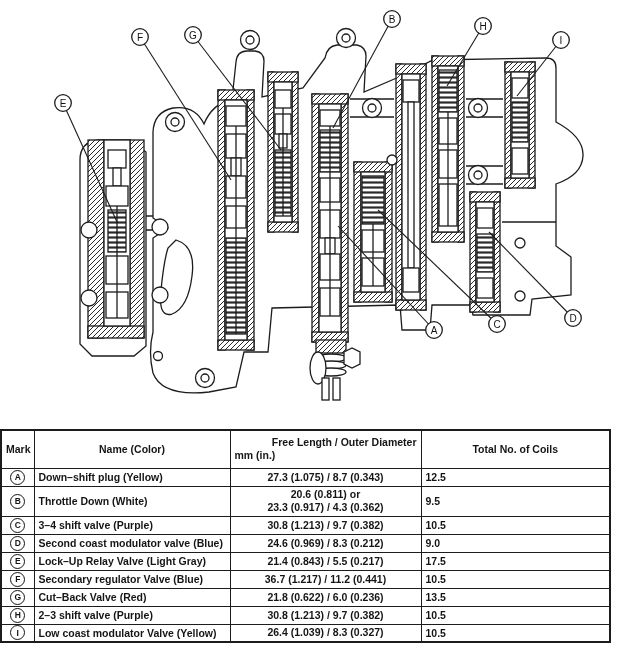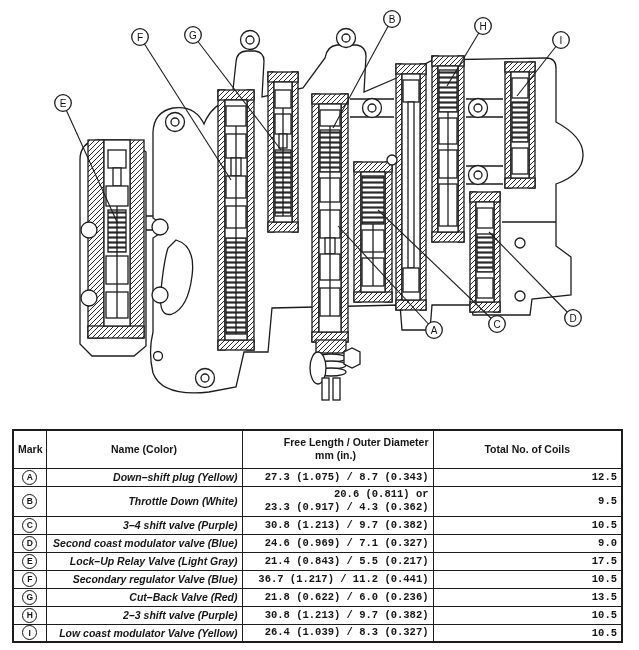--- a/index.html
+++ b/index.html
@@ -1,35 +1,35 @@
 <!DOCTYPE html>
 <html><head>
 <meta charset="utf-8">
 <style>
   html,body{margin:0;padding:0;background:#ffffff;}
   .page{position:relative;width:639px;height:650px;background:#fff;overflow:hidden;
         font-family:"Liberation Sans", sans-serif;color:#111;}
   .figure-wrap{position:absolute;left:0;top:0;width:639px;height:425px;}
-  .table-wrap{position:absolute;left:12px;top:429px;width:555px;}
+  .table-wrap{position:absolute;left:0;top:429px;width:555px;}
   table.spec{border-collapse:collapse;width:609px;table-layout:fixed;
              font-size:10.5px;font-weight:bold;color:#151515;}
   table.spec td,table.spec th{border:1px solid #1c1c1c;padding:0 4px;overflow:hidden;}
   table.spec{border:2px solid #1c1c1c;}
   col.c-mark{width:33px;} col.c-name{width:196px;} col.c-free{width:191px;} col.c-coils{width:189px;}
   tr.hdr{height:38px;}
   tr.row{height:18px;} tr.row-tall{height:30px;}
   th{font-weight:bold;}
   .th-mark,.th-coils{text-align:center;vertical-align:middle;}
   .th-free{vertical-align:middle;padding:0 6px;}
   .fl1{text-align:right;line-height:13px;}
-  .fl2{text-align:center;line-height:13px;padding-right:4px;}
+  .fl2{text-align:left;line-height:13px;padding-right:4px;}
   td.mark{text-align:center;vertical-align:middle;}
-  td.name{text-align:right;padding-left:13px;vertical-align:middle;font-style:italic;}
-  td.free{text-align:right;vertical-align:middle;white-space:pre-line;line-height:13px;font-family:Liberation Mono, monospace;}
-  td.coils{text-align:right;vertical-align:middle;font-family:Liberation Mono, monospace;}
+  td.name{text-align:left;padding-left:13px;vertical-align:middle;}
+  td.free{text-align:center;vertical-align:middle;white-space:pre-line;line-height:13px;}
+  td.coils{text-align:left;vertical-align:middle;}
   .badge{display:inline-flex;width:13px;height:13px;border:1.2px solid #151515;border-radius:50%;
          align-items:center;justify-content:center;font-size:8.5px;font-weight:bold;line-height:1;}
   svg text{font-family:"Liberation Sans", sans-serif;}
 </style>
 </head>
 <body>
 
 <div class="page">
 
   <div class="figure-wrap">
@@ -291,21 +291,21 @@
       </tr>
       <tr class="row">
         <td class="mark"><span class="badge">C</span></td>
         <td class="name">3–4 shift valve (Purple)</td>
         <td class="free">30.8 (1.213) / 9.7 (0.382)</td>
         <td class="coils">10.5</td>
       </tr>
       <tr class="row">
         <td class="mark"><span class="badge">D</span></td>
         <td class="name">Second coast modulator valve (Blue)</td>
-        <td class="free">24.6 (0.969) / 7.1 (0.327)</td>
+        <td class="free">24.6 (0.969) / 8.3 (0.212)</td>
         <td class="coils">9.0</td>
       </tr>
       <tr class="row">
         <td class="mark"><span class="badge">E</span></td>
         <td class="name">Lock–Up Relay Valve (Light Gray)</td>
         <td class="free">21.4 (0.843) / 5.5 (0.217)</td>
         <td class="coils">17.5</td>
       </tr>
       <tr class="row">
         <td class="mark"><span class="badge">F</span></td>

